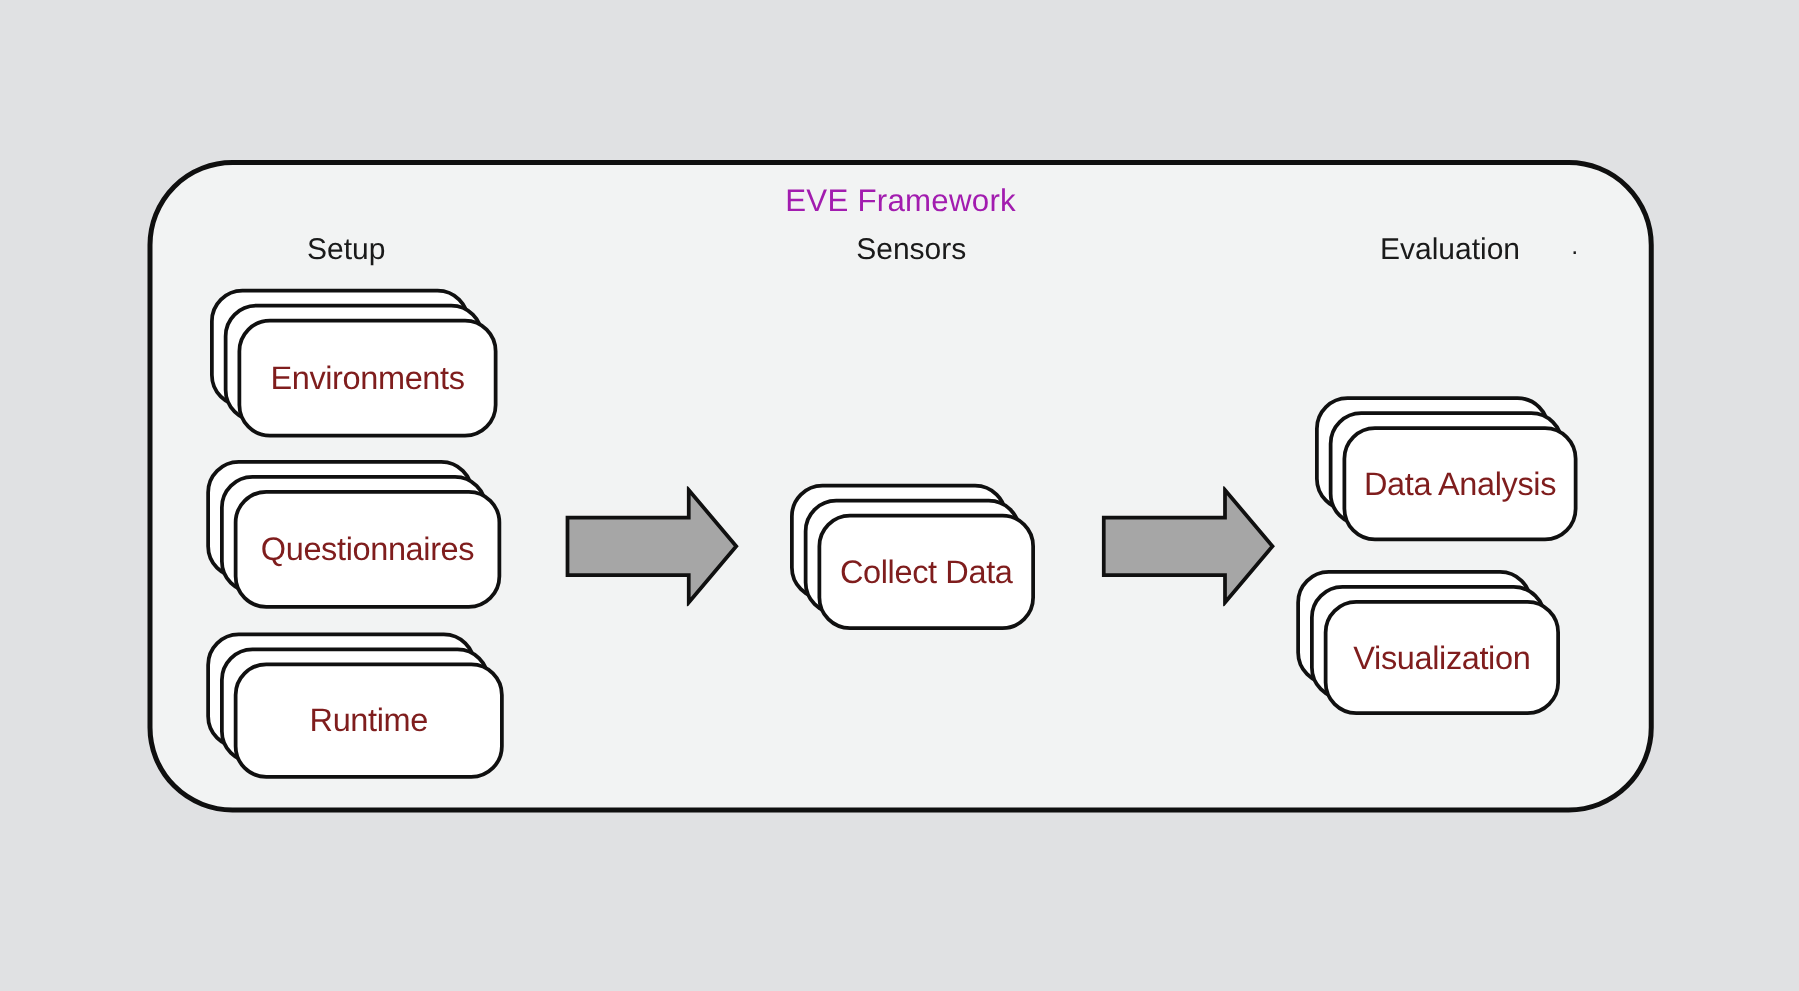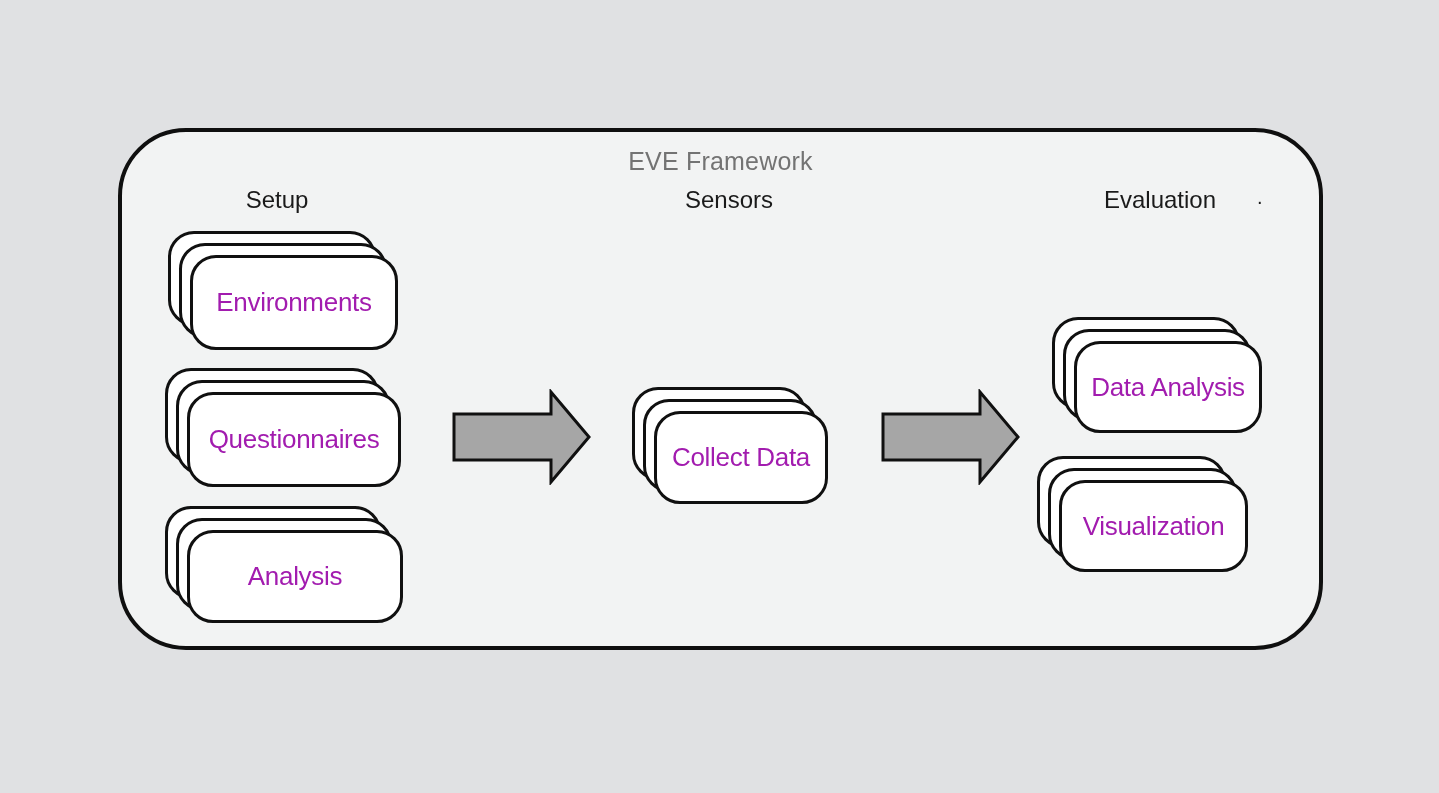--- a/index.html
+++ b/index.html
@@ -29,21 +29,21 @@
     background: #f2f3f3;
   }
   .diagram-title {
     position: absolute;
     left: 118px;
     top: 147px;
     width: 1205px;
     text-align: center;
     font-size: 25px;
     letter-spacing: 0.2px;
-    color: #737373;
+    color: #a21caf;
   }
   .phase-label {
     position: absolute;
     top: 186px;
     transform: translateX(-50%);
     font-size: 24px;
     color: #1a1a1a;
     white-space: nowrap;
   }
   #phase-setup { left: 277px; }
@@ -76,21 +76,21 @@
   .card.front {
     left: 22px;
     top: 24px;
     display: flex;
     align-items: center;
     justify-content: center;
   }
   .card-label {
     font-size: 26px;
     letter-spacing: -0.3px;
-    color: #a21caf;
+    color: #7f1d1d;
     white-space: nowrap;
   }
   #stack-environments  { left: 168px;  top: 231px; --w: 208px; --h: 95px; }
   #stack-questionnaires{ left: 165px;  top: 368px; --w: 214px; --h: 95px; }
   #stack-sensors       { left: 165px;  top: 506px; --w: 216px; --h: 93px; }
   #stack-collect-data  { left: 632px;  top: 387px; --w: 174px; --h: 93px; }
   #stack-data-analysis { left: 1052px; top: 317px; --w: 188px; --h: 92px; }
   #stack-visualization { left: 1037px; top: 456px; --w: 189px; --h: 92px; }
   
   .arrow { position: absolute; }
@@ -137,21 +137,21 @@
     <div class="card back1"></div>
     <div class="card front">
       <span class="card-label">Questionnaires</span>
     </div>
   </div>
 
   <div class="stack" id="stack-sensors">
     <div class="card back2"></div>
     <div class="card back1"></div>
     <div class="card front">
-      <span class="card-label">Analysis</span>
+      <span class="card-label">Runtime</span>
     </div>
   </div>
 
   <svg class="arrow" id="arrow-1" width="140" height="96" viewBox="0 0 140 96">
     <polygon points="2,25 99,25 99,3 137,48 99,93 99,71 2,71" stroke="#101010" stroke-width="3" stroke-linejoin="miter" fill="#a6a6a6"></polygon>
   </svg>
 
   <div class="stack" id="stack-collect-data">
     <div class="card back2"></div>
     <div class="card back1"></div>

